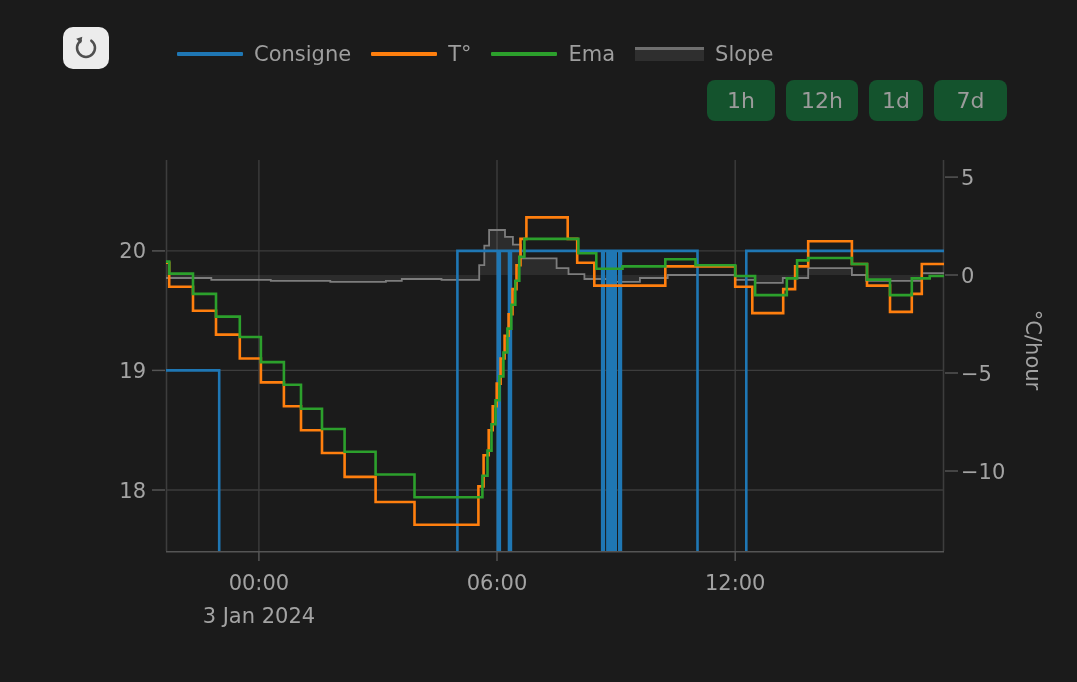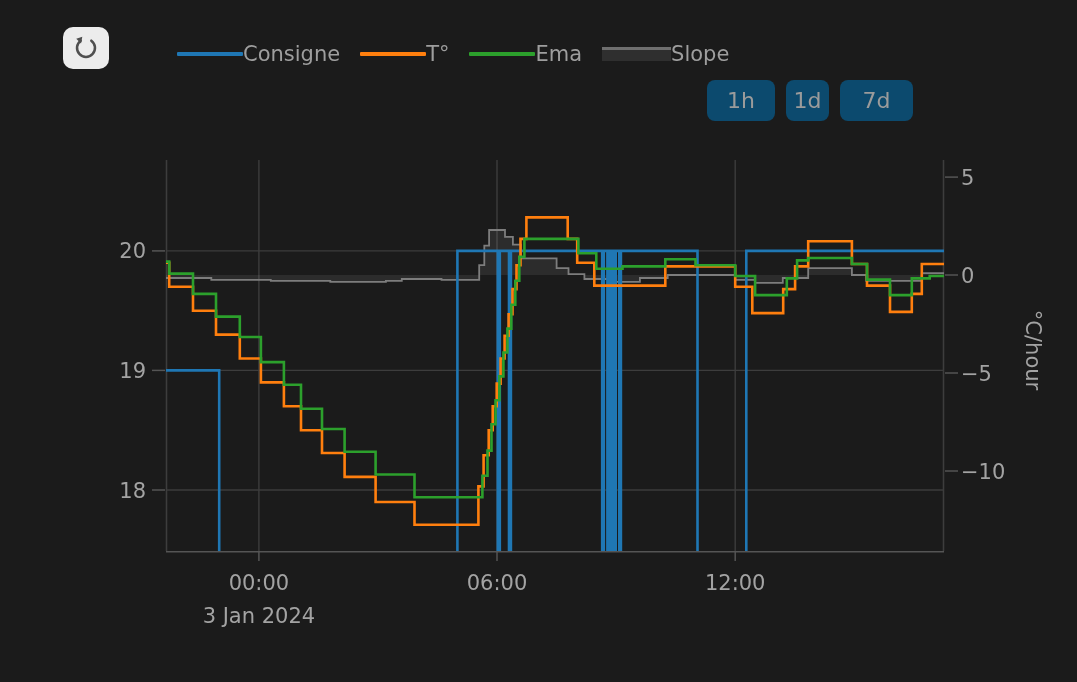--- a/index.html
+++ b/index.html
@@ -16,29 +16,29 @@
     background:#ececec;border:none;border-radius:10px;
     display:flex;align-items:center;justify-content:center;cursor:pointer;
     padding:0;
   }
 
   
   .legend{
     position:absolute;left:177px;top:40px;height:28px;
     display:flex;align-items:center;gap:20px;
   }
-  .legend-item{display:flex;align-items:center;cursor:pointer;}
+  .legend-item{display:flex;align-items:center;gap:11px;cursor:pointer;}
   .legend-item .swatch-line{width:66px;height:4px;border-radius:1px;}
   .legend-item .swatch-area{width:69px;height:14px;box-sizing:border-box;}
   .legend-item .legend-label{font-size:21px;color:#9e9e9e;line-height:1;}
 
   
   .range-buttons{position:absolute;left:707px;top:80px;display:flex;gap:11px;}
   .range-btn{
-    height:41px;background:#0c4a6e;border:none;border-radius:8px;
+    height:41px;background:#14532d;border:none;border-radius:8px;
     color:#9b9b9b;font-size:22px;font-family:inherit;cursor:pointer;
     display:flex;align-items:center;justify-content:center;padding:0;
   }
 
   
   #chart-svg{position:absolute;left:0;top:0;}
   #chart-svg text{
     font-family:"DejaVu Sans","Liberation Sans",sans-serif;
     fill:#a3a3a3;font-size:21px;
   }
@@ -71,21 +71,22 @@
       <span class="legend-label">Ema</span>
     </div>
     <div class="legend-item">
       <span class="swatch-area" style="background: rgb(47, 47, 47); border-top: 3px solid rgb(111, 111, 111);"></span>
       <span class="legend-label">Slope</span>
     </div>
   </div>
 
   <div class="range-buttons">
     <button class="range-btn" style="width:68px">1h</button>
-    <button class="range-btn" style="width:43px">1d</button>
+    <button class="range-btn" style="width:72px">12h</button>
+    <button class="range-btn" style="width:54px">1d</button>
     <button class="range-btn" style="width:73px">7d</button>
   </div>
 
   <svg id="chart-svg" width="1077" height="682" viewBox="0 0 1077 682">
       <defs>
         <clipPath id="plotclip">
           <rect x="166" y="160" width="778" height="391"></rect>
         </clipPath>
       </defs>
       <g>

